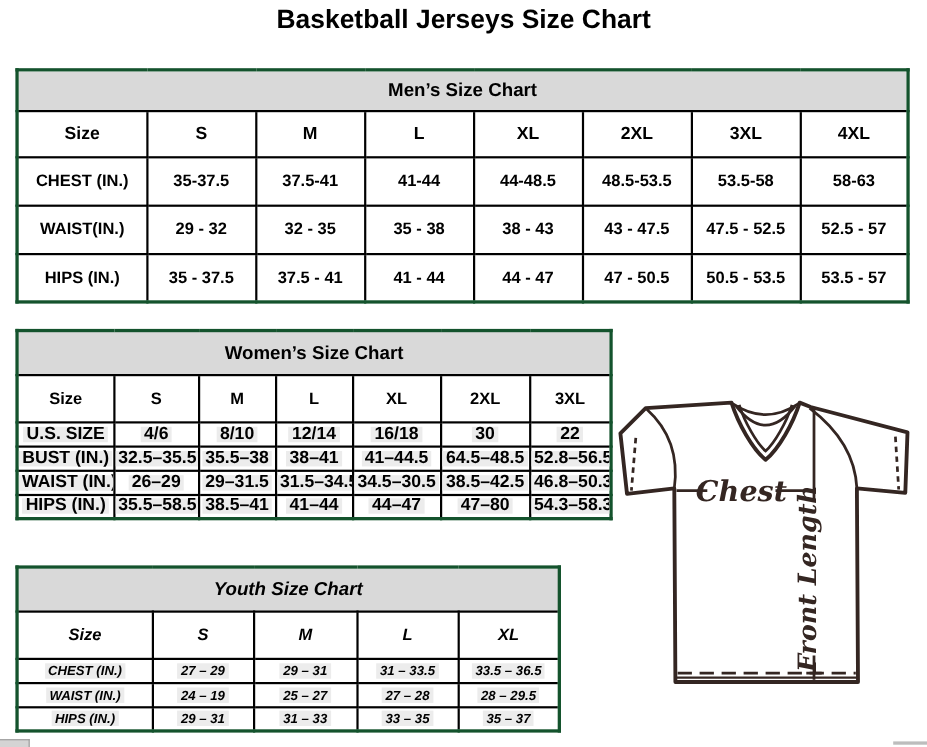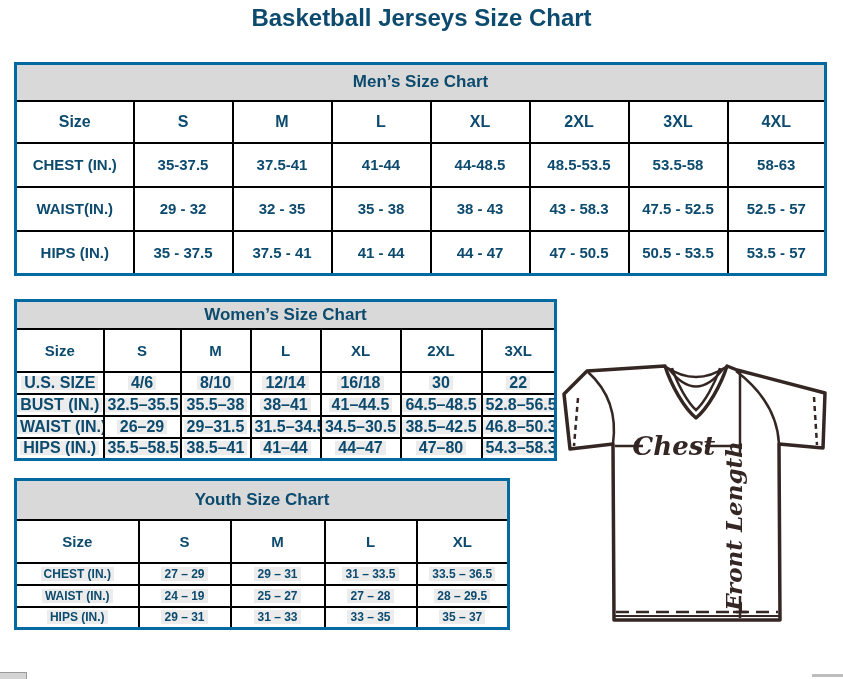--- a/index.html
+++ b/index.html
@@ -2,34 +2,34 @@
 <html><head>
 <meta charset="utf-8">
 <style>
   html,body { margin:0; padding:0; background:#ffffff; }
   .page {
     position:relative;
     width:843px; height:679px;
     background:#ffffff;
     overflow:hidden;
     font-family:"Liberation Sans", sans-serif;
-    color:#0c4a6e;
+    color:#000000;
   }
   .page-title {
     position:absolute; left:0; top:4px; width:843px;
     text-align:center;
     font-size:24px; font-weight:bold;
     letter-spacing:0px;
   }
   table.size-table {
     position:absolute;
     border-collapse:collapse;
     table-layout:fixed;
     font-weight:bold;
-    border:3px solid #0369a1;
+    border:3px solid #14532d;
     padding-left:48px;
   }
   table.size-table th, table.size-table td {
     border:2px solid #000;
     text-align:center;
     vertical-align:middle;
     padding:0;
     overflow:hidden;
     white-space:nowrap;
   }
@@ -37,25 +37,25 @@
     background:#d9d9d9;
     font-size:17px;
   }
   
   #mens-table { left:14px; top:62px; width:810px; }
   #mens-table tr.hdr  { height:37px; }
   #mens-table tr.cols { height:42px; font-size:16px; }
   #mens-table tr.data { height:44px; font-size:15px; }
   
   #womens-table { left:14px; top:299px; width:540px; }
-  #womens-table tr.hdr  { height:28px; }
+  #womens-table tr.hdr  { height:40px; }
   #womens-table tr.cols { height:43px; font-size:15px; }
   #womens-table tr.data { height:22px; font-size:16px; }
   
-  #youth-table { left:14px; top:478px; width:493px; }
+  #youth-table { left:14px; top:514px; width:493px;font-style:italic; }
   #youth-table tr.hdr  { height:40px; }
   #youth-table tr.cols { height:43px; font-size:15px; }
   #youth-table tr.data { height:22px; font-size:12px; }
   
   .hl { background:#ececec; padding:0 3px; display:inline-block; line-height:14px; }
   
   #jersey-svg { position:absolute; left:556px; top:360px; }
   .measure-text {
     font-family:"DejaVu Serif", serif;
     font-style:italic;
@@ -113,21 +113,21 @@
       <td>48.5-53.5</td>
       <td>53.5-58</td>
       <td>58-63</td>
     </tr>
     <tr class="data">
       <td>WAIST(IN.)</td>
       <td>29 - 32</td>
       <td>32 - 35</td>
       <td>35 - 38</td>
       <td>38 - 43</td>
-      <td>43 - 58.3</td>
+      <td>43 - 47.5</td>
       <td>47.5 - 52.5</td>
       <td>52.5 - 57</td>
     </tr>
     <tr class="data">
       <td>HIPS (IN.)</td>
       <td>35 - 37.5</td>
       <td>37.5 - 41</td>
       <td>41 - 44</td>
       <td>44 - 47</td>
       <td>47 - 50.5</td>

